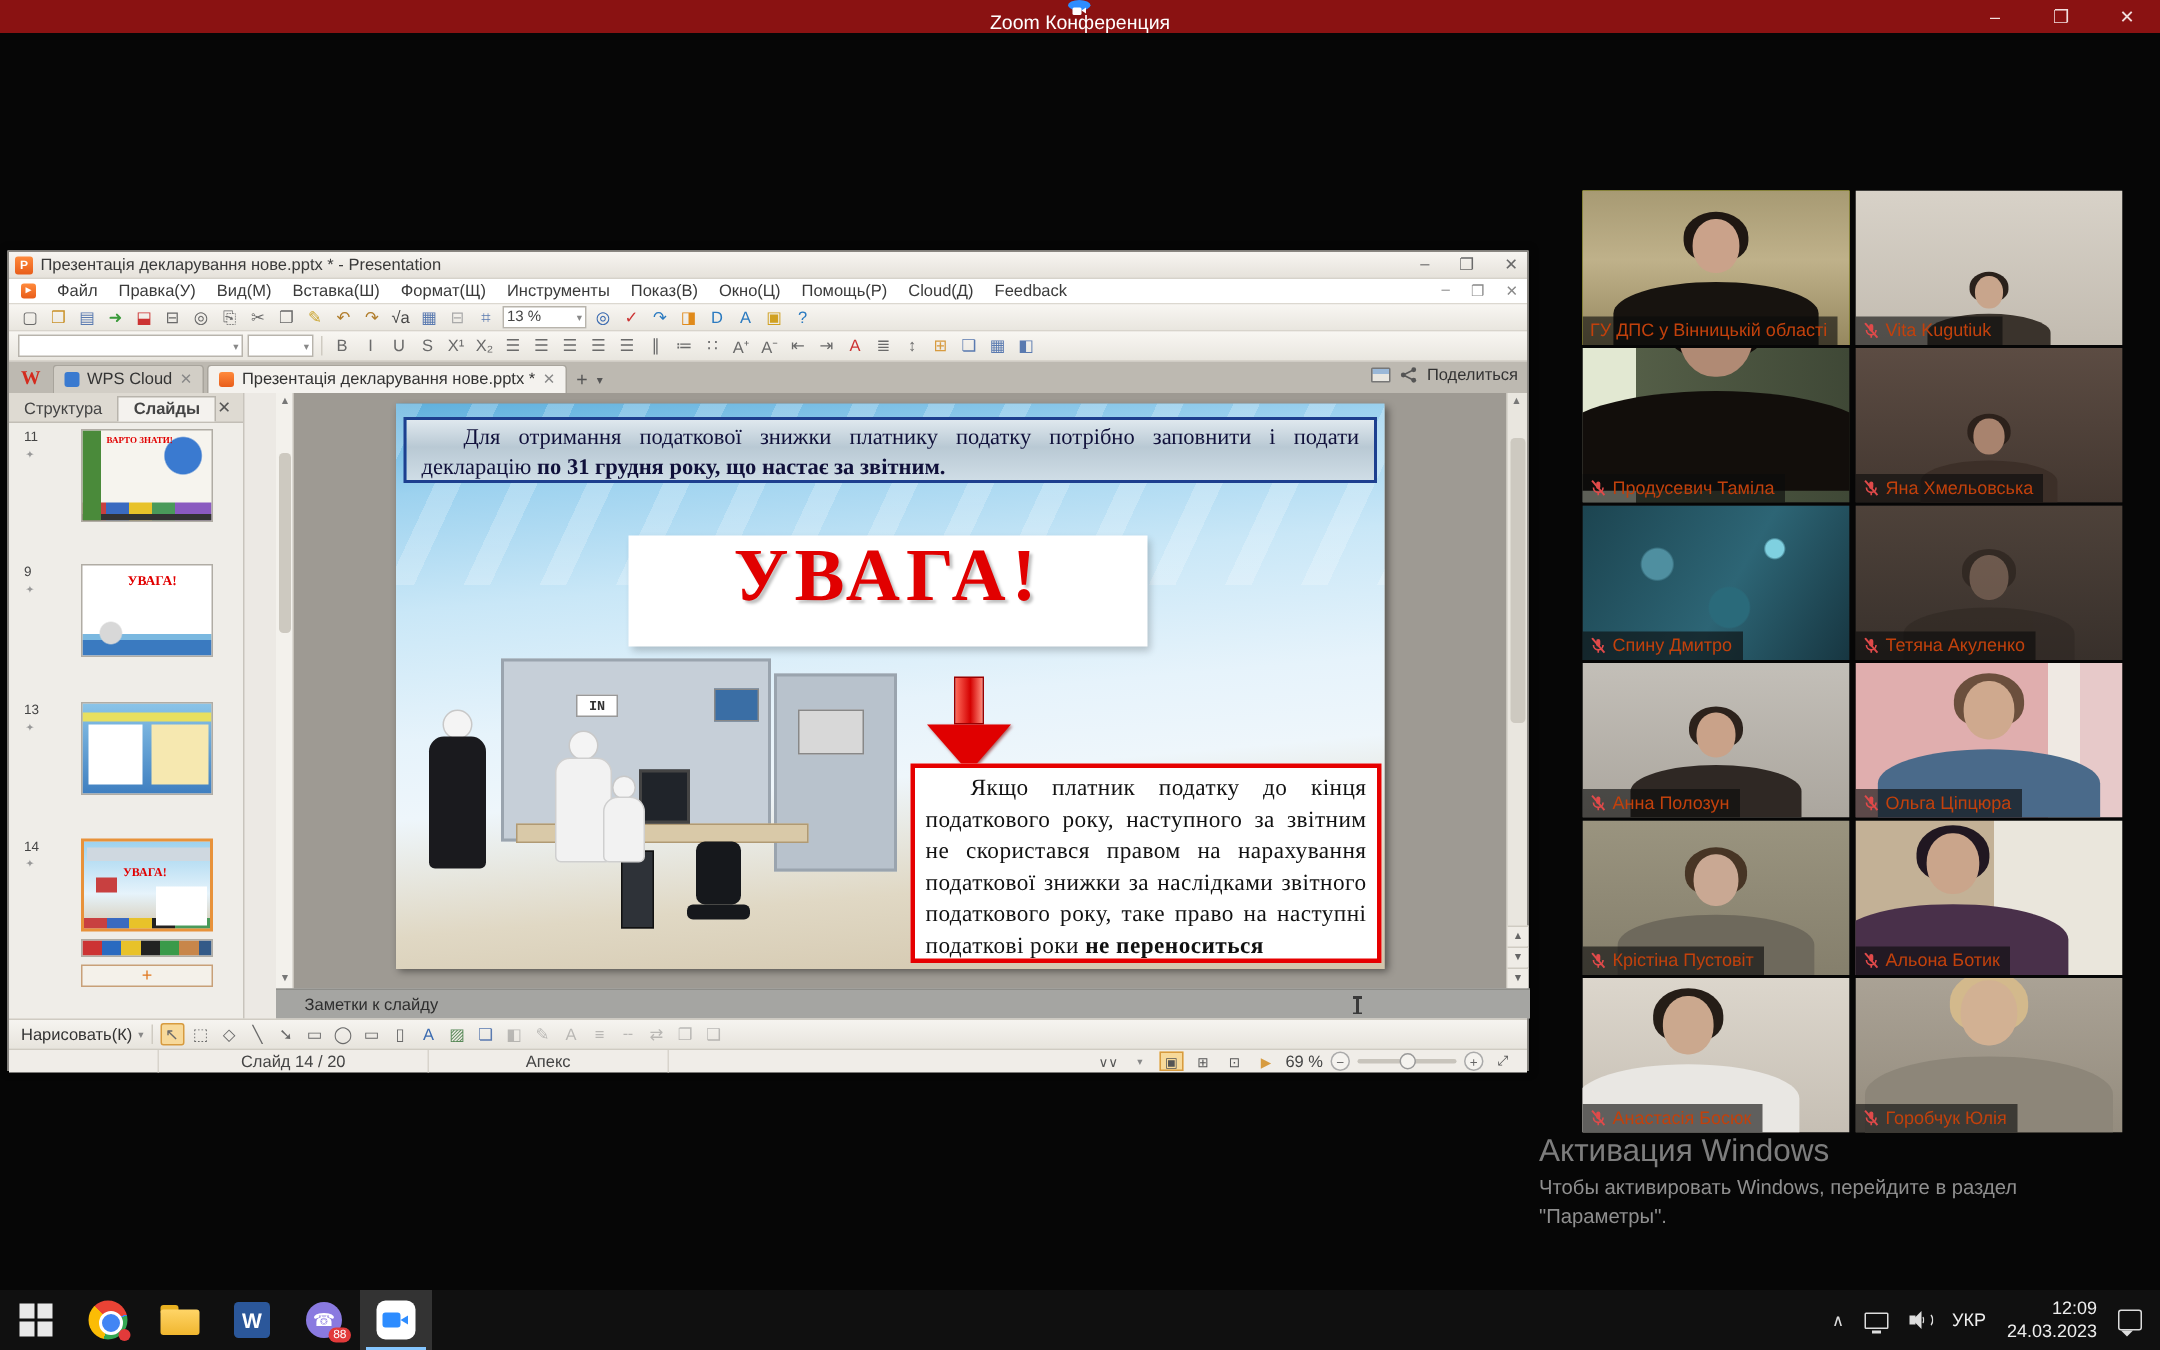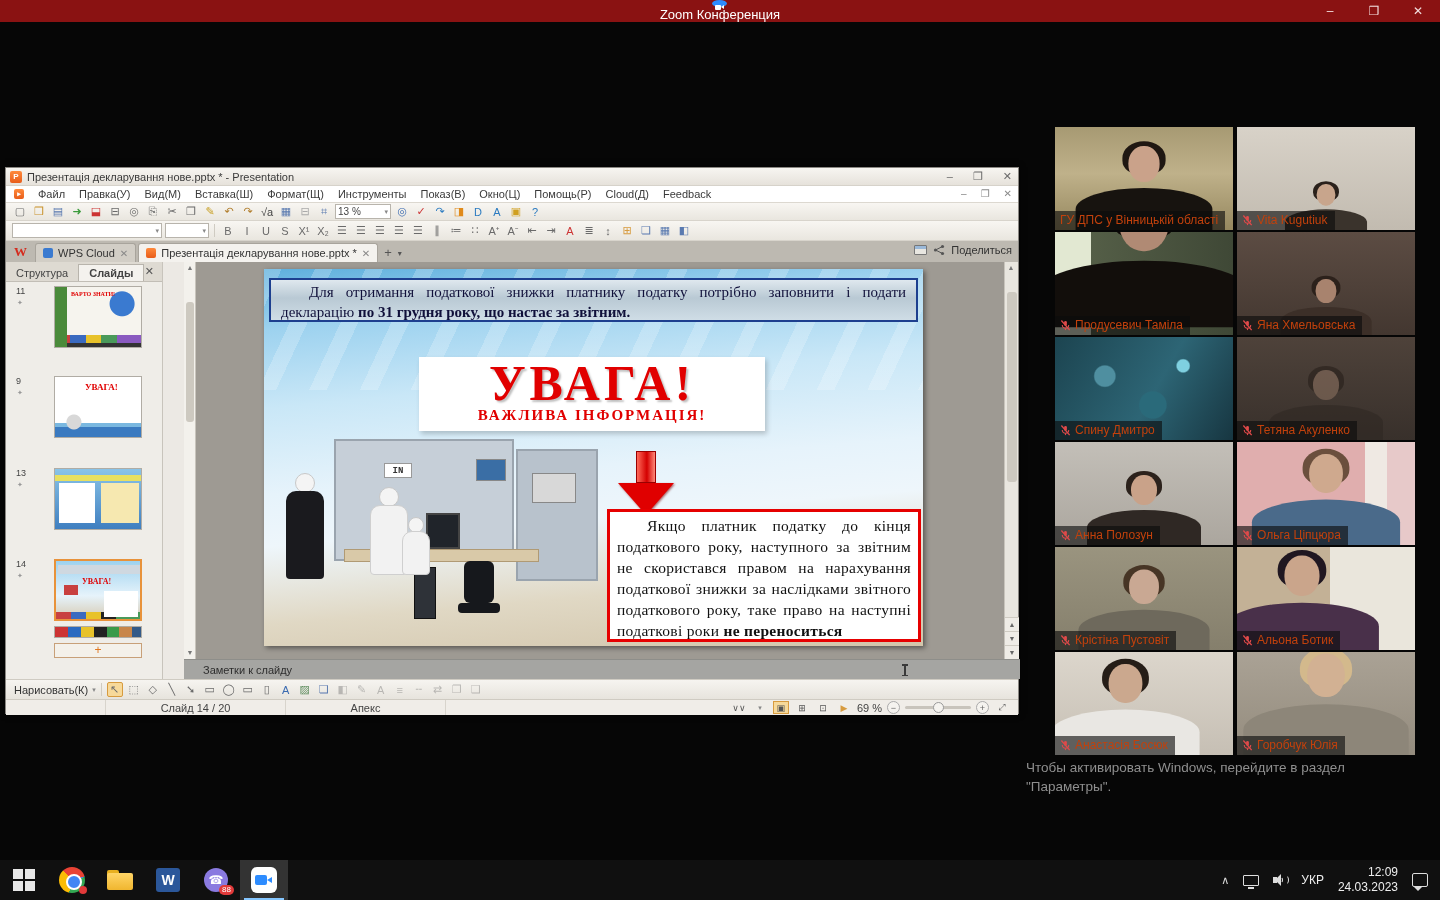--- a/index.html
+++ b/index.html
@@ -374,21 +374,20 @@
       <span class="sarrow" style="bottom:0;">▼</span>
     </div>
 
     <div id="sarea">
       <div id="canvas">
         <div id="banner">
           <p><span>Для отримання податкової знижки платнику податку потрібно заповнити і подати </span><span>декларацію </span><b>по 31 грудня року, що настає за звітним.</b></p>
         </div>
         <div id="uvbox">
           <div id="uvtitle">УВАГА!</div>
-          <div id="uvsub">ВАЖЛИВА ІНФОРМАЦІЯ!</div>
         </div>
         <div id="arrow-stem"></div>
         <div id="arrow-head"></div>
         <div id="scene">
           <div class="panel" style="left:60px;top:18px;width:180px;height:122px;"></div>
           <div class="panel" style="left:242px;top:28px;width:82px;height:132px;background:#b8c2cc;"></div>
           <div class="pic" style="left:202px;top:38px;width:30px;height:22px;"></div>
           <div class="pic" style="left:258px;top:52px;width:44px;height:30px;background:#d8d8d8;"></div>
           <div class="insign">IN</div>
           <div class="desk"></div>
@@ -682,20 +681,21 @@
           <path d="M2.5 5.5a3.5 3.5 0 0 0 7 0" fill="none" stroke="#e04a4a" stroke-width="1.2"></path>
           <line x1="6" y1="9" x2="6" y2="11" stroke="#e04a4a" stroke-width="1.2"></line>
           <line x1="1.5" y1="0.5" x2="10.5" y2="11" stroke="#e04a4a" stroke-width="1.4"></line>
         </svg>
         <span class="pname">Горобчук Юлія</span>
       </div>
     </div>
   </div>
 
 <div id="activation">
+  <div id="act-title">Активация Windows</div>
   <div class="act-line">Чтобы активировать Windows, перейдите в раздел</div>
   <div class="act-line">"Параметры".</div>
 </div>
 
 <div id="taskbar">
   <div class="tkbtn">
       <span id="winlogo">
         <span></span>
         <span></span>
         <span></span>

